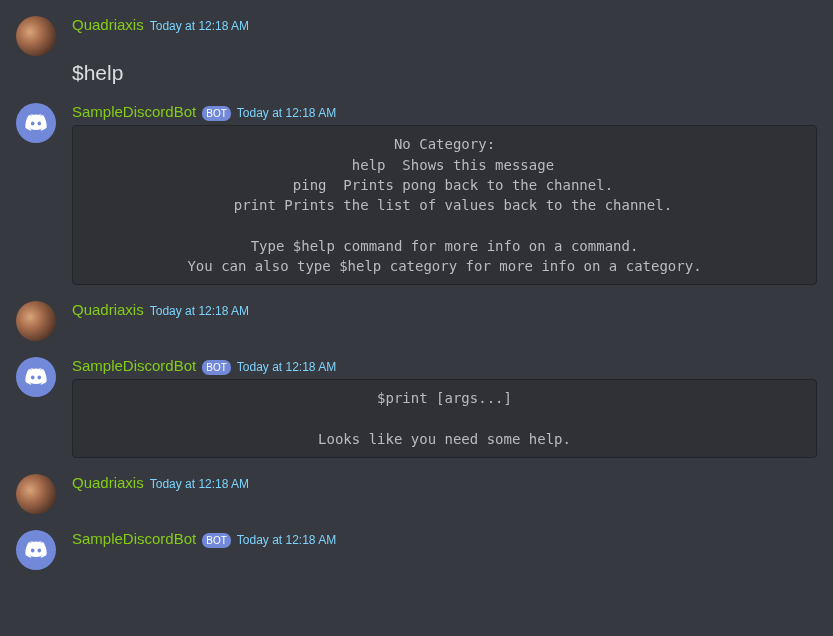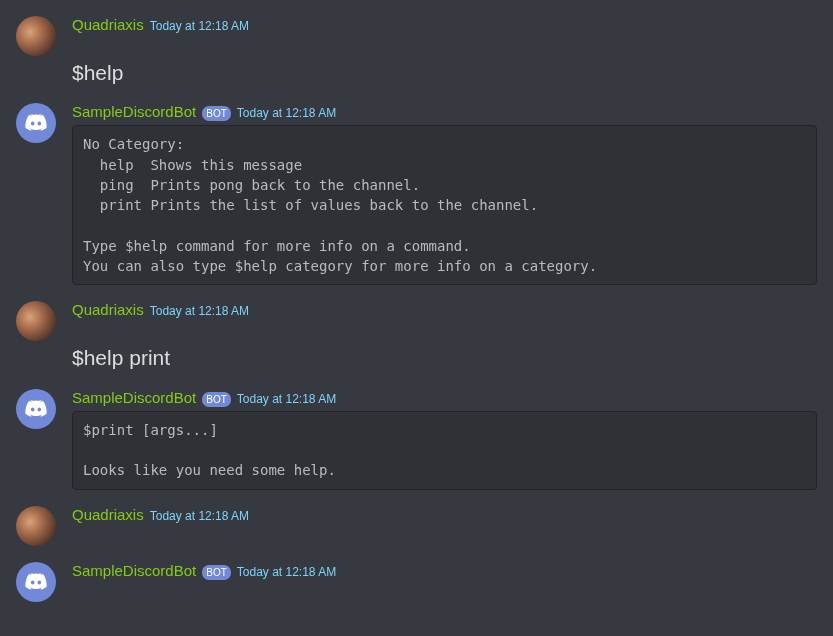--- a/index.html
+++ b/index.html
@@ -83,20 +83,21 @@
     border: 1px solid #222428;
     border-radius: 4px;
     padding: 8px 10px;
     margin-top: 4px;
     font-family: Menlo, Consolas, Monaco, monospace;
     font-size: 14px;
     line-height: 1.45;
     color: #b9bbbe;
     white-space: pre;
     overflow-x: auto;
+    text-align: center;
   }
 </style>
 </head>
 <body>
 
 <div class="messages">
 
   <div class="msg">
     <div class="avatar user"></div>
     <div class="body">
@@ -130,21 +131,20 @@
     </div>
   </div>
 
   <div class="msg">
     <div class="avatar user"></div>
     <div class="body">
       <div class="header">
         <span class="username">Quadriaxis</span>
         <span class="timestamp">Today at 12:18 AM</span>
       </div>
-      <div class="content">$help print</div>
     </div>
   </div>
 
   <div class="msg">
     <div class="avatar bot">
       <svg viewBox="0 0 24 24">
           <path d="M19.5 4.6A18 18 0 0 0 15.3 3l-.2.4a13 13 0 0 1 4 2 15 15 0 0 0-14.2 0 13 13 0 0 1 4-2L8.7 3A18 18 0 0 0 4.5 4.6 19 19 0 0 0 1.5 17a18 18 0 0 0 5.4 2.7l.7-1a11 11 0 0 1-1.8-.9l.4-.3a12 12 0 0 0 11.6 0l.4.3a11 11 0 0 1-1.8.9l.7 1A18 18 0 0 0 22.5 17a19 19 0 0 0-3-12.4ZM8.7 14.5c-1 0-1.8-.9-1.8-2s.8-2 1.8-2 1.8.9 1.8 2-.8 2-1.8 2Zm6.6 0c-1 0-1.8-.9-1.8-2s.8-2 1.8-2 1.8.9 1.8 2-.8 2-1.8 2Z"></path>
         </svg>
     </div>
     <div class="body">

